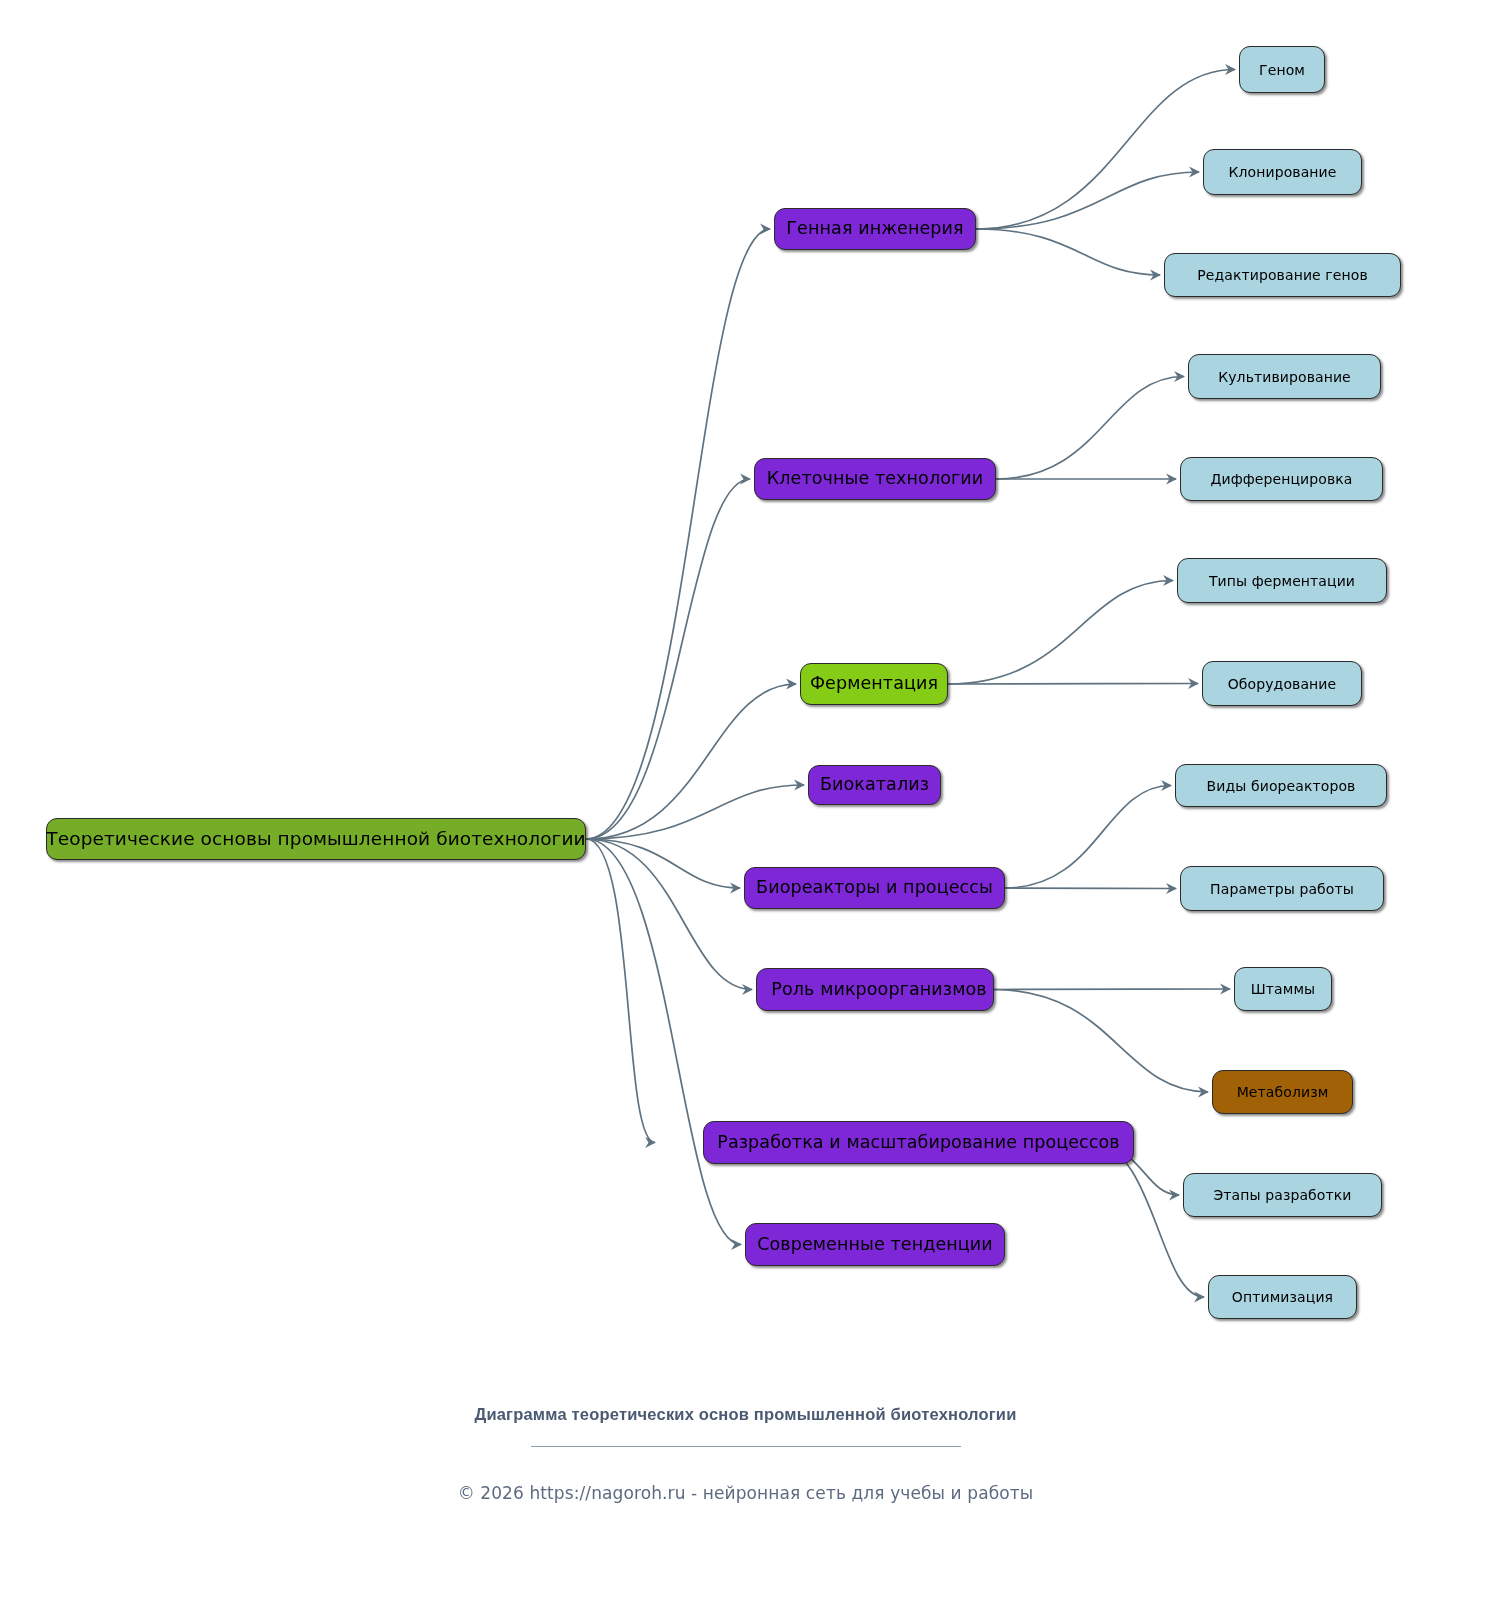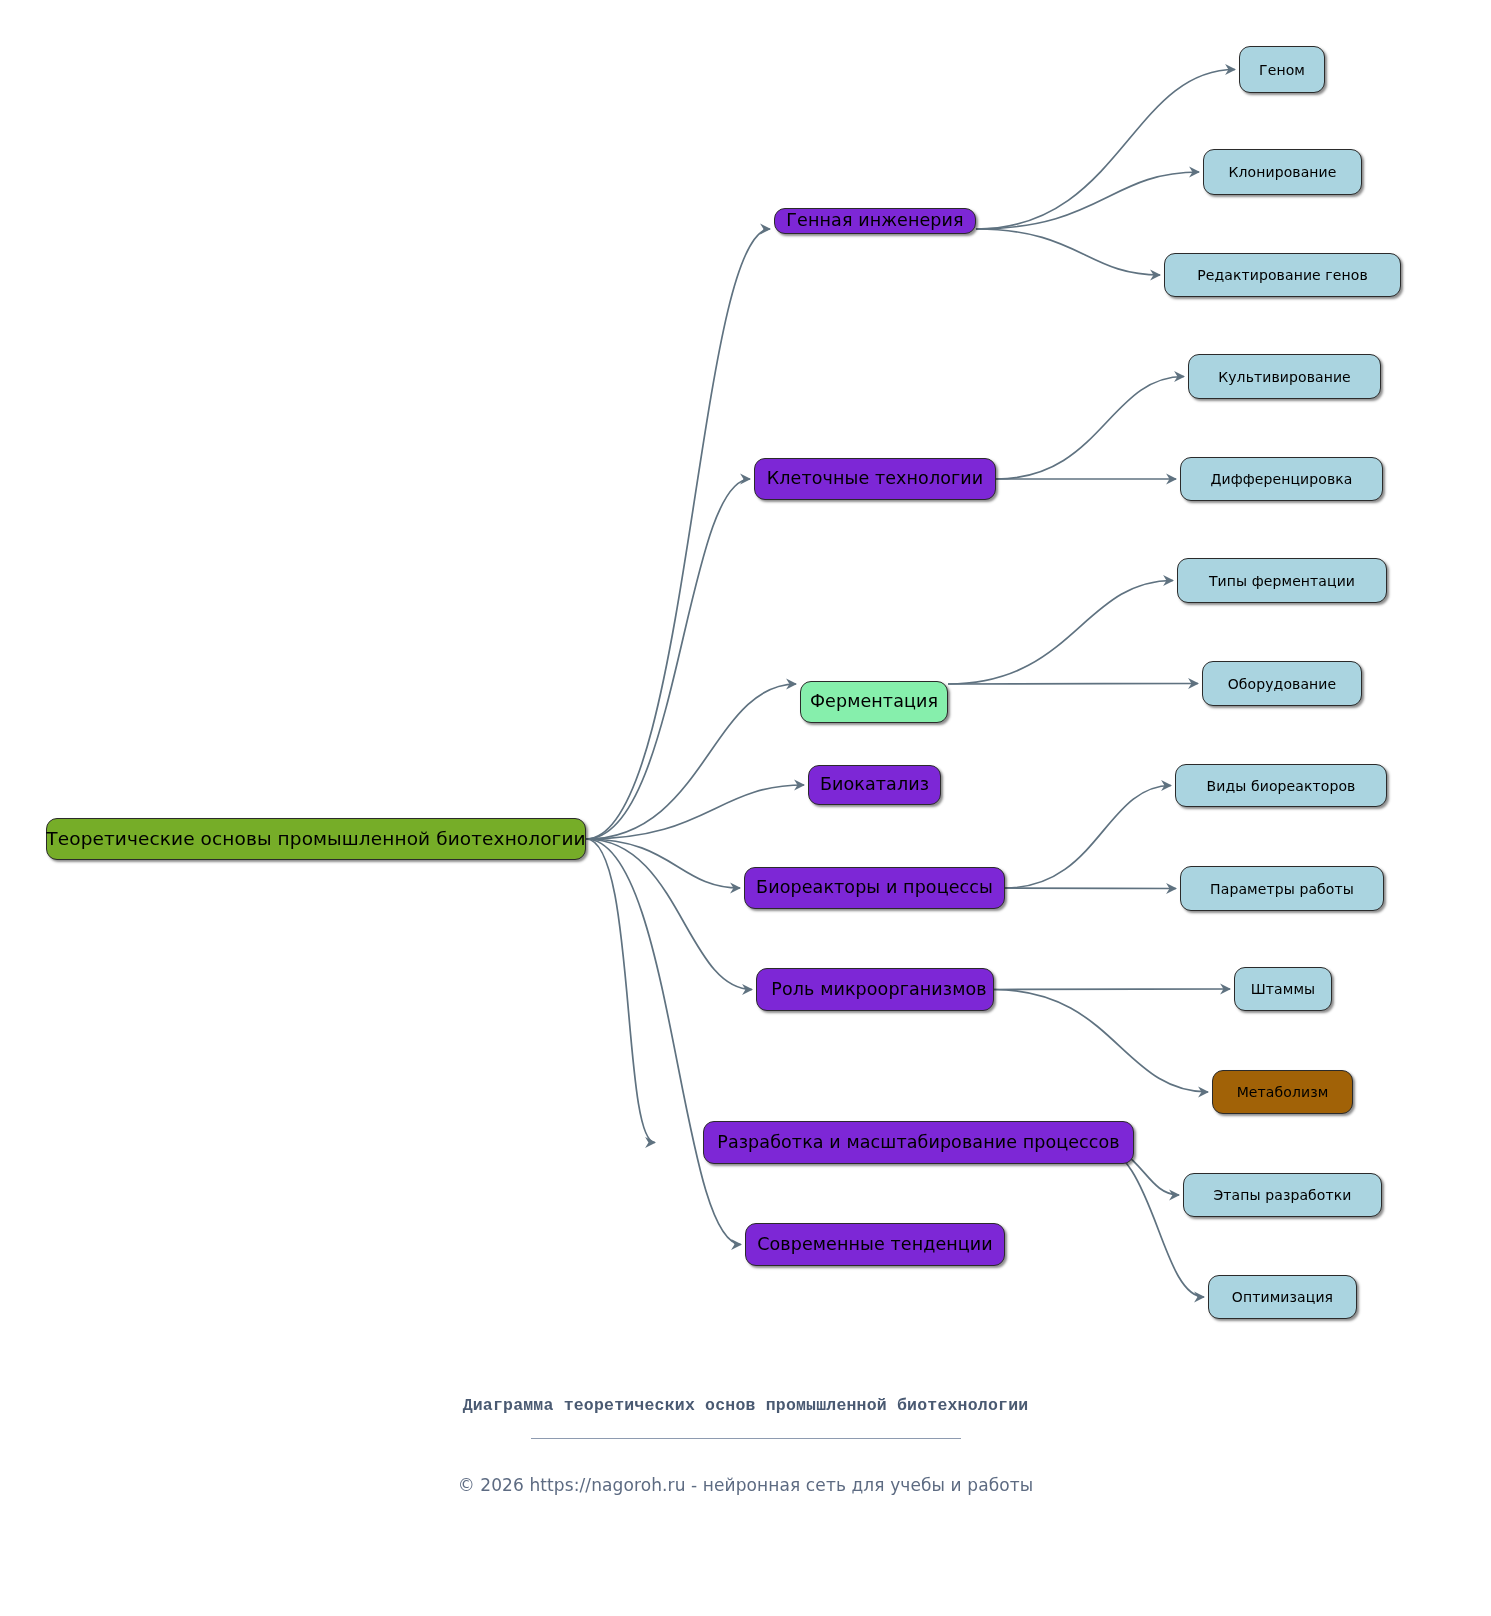--- a/index.html
+++ b/index.html
@@ -57,27 +57,27 @@
     padding: 0 14px;
   }
   #footer {
     position: absolute;
     left: 0;
     top: 1392px;
     width: 1491px;
     text-align: center;
   }
   #footer-title {
-    font-family: Liberation Mono, monospace;
+    font-family: Liberation Sans, sans-serif;
     font-weight: bold;
     font-size: 16.5px;
     color: #4a5a72;
     line-height: 1.22;
     max-width: 600px;
-    margin: 4px auto;
+    margin: 12px auto;
     letter-spacing: 0.2px;
   }
   #footer-rule {
     width: 430px;
     height: 0;
     border-top: 1.3px solid #8e9bb0;
     margin: 22px auto 0 auto;
   }
   #footer-copy {
     margin-top: 36px;
@@ -119,42 +119,42 @@
         <path d="M 1090 1142.5 C 1141.15 1142.5, 1144.6375 1195, 1179 1195"></path>
         <path d="M 1090 1142.5 C 1154.9 1142.5, 1159.325 1297, 1204 1297"></path>
         <path d="M 586 839 C 673.45 839, 679.4125 1244.5, 741 1244.5"></path>
       </g>
   </svg>
 
   <div id="nodes">
       <div class="node root" style="left: 46px; top: 818px; width: 540px; height: 42px; background: rgb(118, 173, 40);">
         <span class="node-label">Теоретические основы промышленной биотехнологии</span>
       </div>
-      <div class="node branch" style="left: 774px; top: 208px; width: 202px; height: 26px; background: rgb(125, 39, 214);">
+      <div class="node branch" style="left: 774px; top: 208px; width: 202px; height: 42px; background: rgb(125, 39, 214);">
         <span class="node-label">Генная инженерия</span>
       </div>
       <div class="node leaf" style="left: 1239px; top: 46px; width: 86px; height: 47px; background: rgb(170, 212, 224);">
         <span class="node-label">Геном</span>
       </div>
       <div class="node leaf" style="left: 1203px; top: 149px; width: 159px; height: 46px; background: rgb(170, 212, 224);">
         <span class="node-label">Клонирование</span>
       </div>
       <div class="node leaf" style="left: 1164px; top: 253px; width: 237px; height: 44px; background: rgb(170, 212, 224); text-align: right;">
         <span class="node-label">Редактирование генов</span>
       </div>
       <div class="node branch" style="left: 754px; top: 458px; width: 242px; height: 42px; background: rgb(125, 39, 214);">
         <span class="node-label">Клеточные технологии</span>
       </div>
       <div class="node leaf" style="left: 1188px; top: 354px; width: 193px; height: 45px; background: rgb(170, 212, 224);">
         <span class="node-label">Культивирование</span>
       </div>
       <div class="node leaf" style="left: 1180px; top: 457px; width: 203px; height: 44px; background: rgb(170, 212, 224);">
         <span class="node-label">Дифференцировка</span>
       </div>
-      <div class="node branch" style="left: 800px; top: 663px; width: 148px; height: 42px; background: #86efac; margin-top: 18px;">
+      <div class="node branch" style="left: 800px; top: 663px; width: 148px; height: 42px; background: #84cc16;">
         <span class="node-label">Ферментация</span>
       </div>
       <div class="node leaf" style="left: 1177px; top: 558px; width: 210px; height: 45px; background: rgb(170, 212, 224);">
         <span class="node-label">Типы ферментации</span>
       </div>
       <div class="node leaf" style="left: 1202px; top: 661px; width: 160px; height: 45px; background: rgb(170, 212, 224);">
         <span class="node-label">Оборудование</span>
       </div>
       <div class="node branch" style="left: 808px; top: 765px; width: 133px; height: 40px; background: rgb(125, 39, 214);">
         <span class="node-label">Биокатализ</span>

